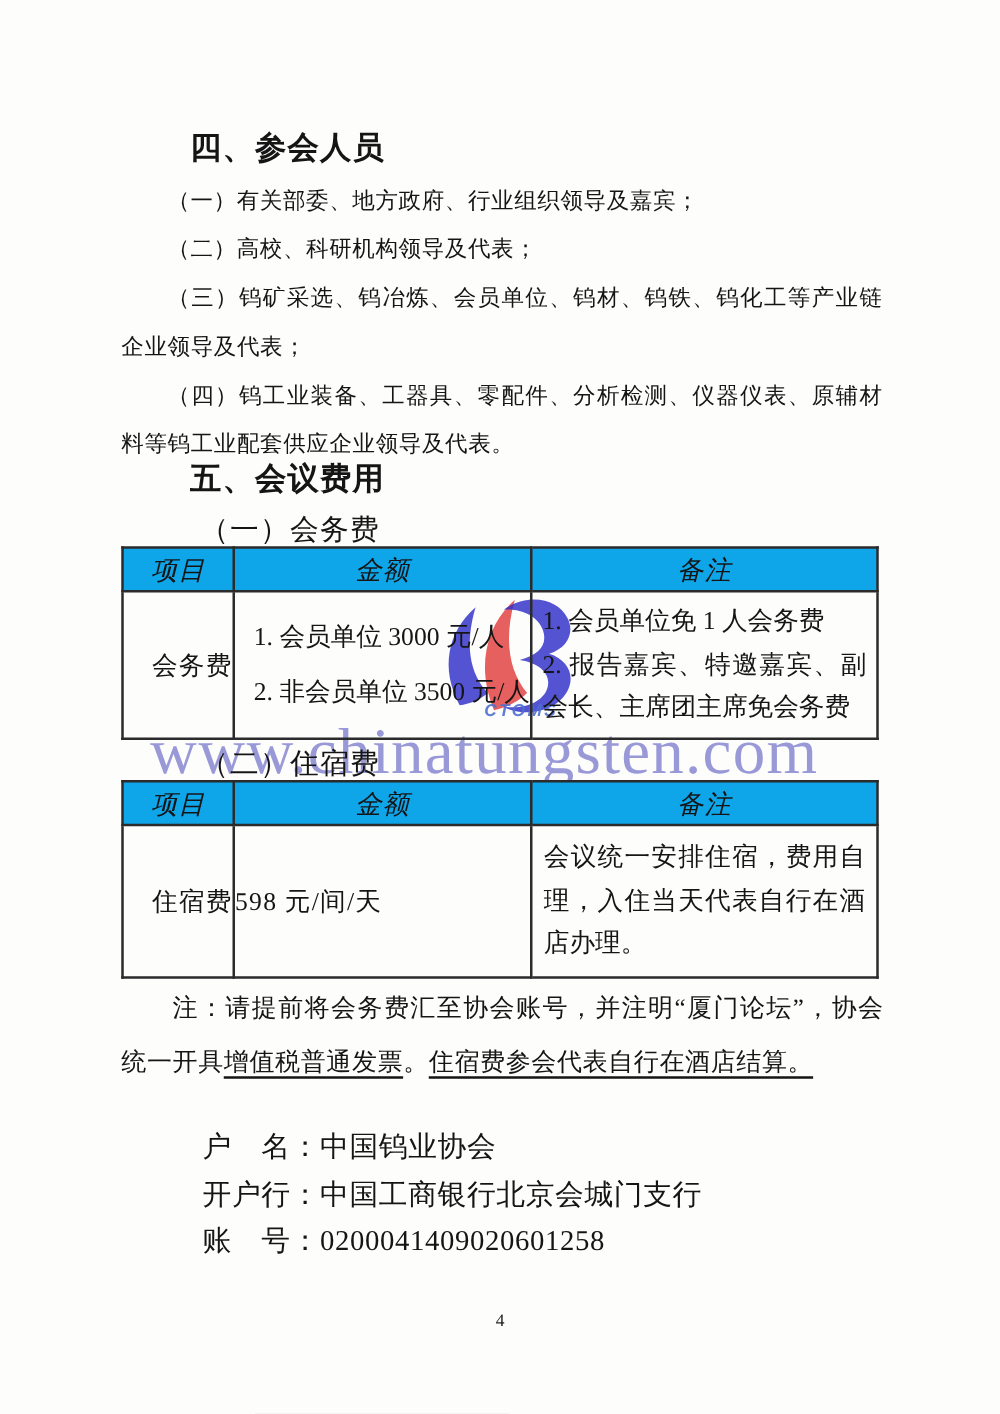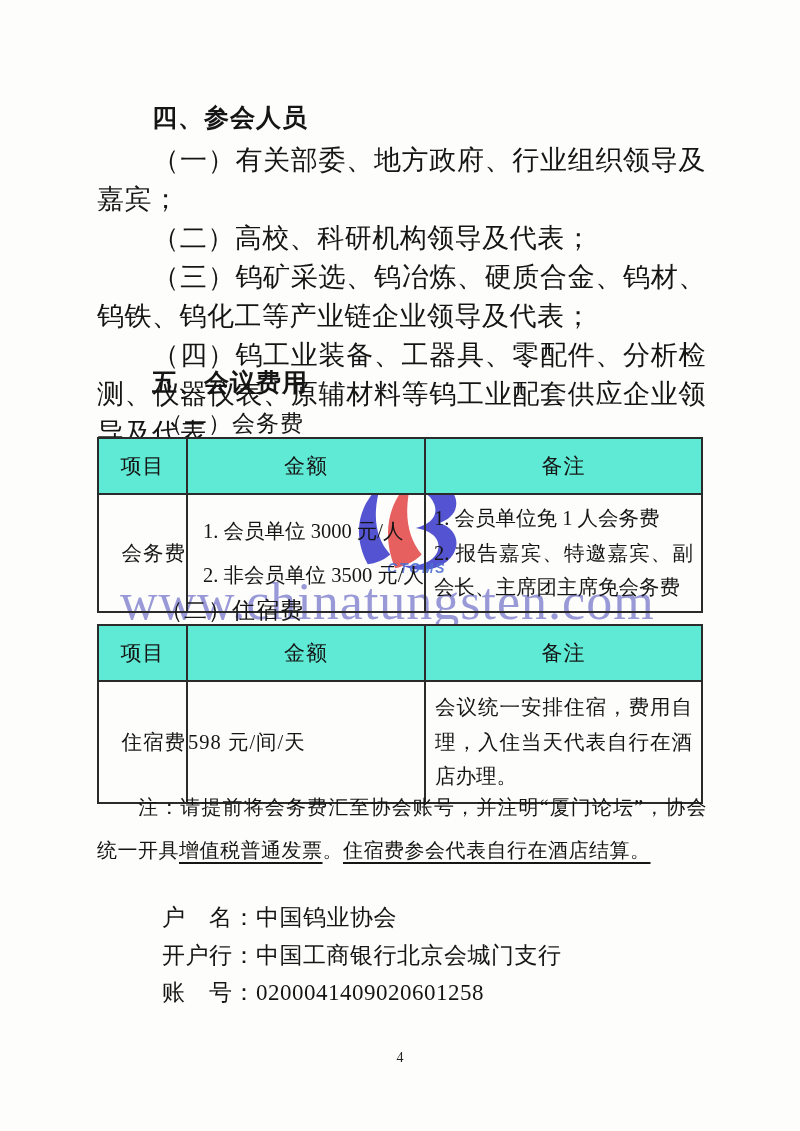--- a/index.html
+++ b/index.html
@@ -30,41 +30,41 @@
 
   .h-main {
     font-family:"Liberation Sans", sans-serif;
     font-weight:700; font-size:25px; letter-spacing:1px;
   }
   .s4-heading { left:152px; top:101px; }
   .s5-heading { left:152px; top:366px; }
 
   .s4-body {
     left:97px; top:141px; width:609px;
-    font-size:27px; line-height:39px; text-align:justify;
+    font-size:18px; line-height:39px; text-align:justify;
   }
   .s4-body p { text-indent:2.05em; letter-spacing:0.5px; }
 
   .subheading {
     font-size:23px; letter-spacing:1px;
   }
   .sub1 { left:160px; top:408px; }
   .sub2 { left:160px; top:595px; }
 
   table.fee {
     position:absolute; left:97px; width:604px;
     border-collapse:collapse; table-layout:fixed;
     font-size:20.5px;
   }
   .t1 { top:437px; }
   .t2 { top:624px; }
   table.fee th, table.fee td { border:2px solid #2b2b2b; vertical-align:middle; }
   table.fee th {
-    font-weight:400; text-align:center; height:56px;
-    background:#5eead4; font-size:21px; letter-spacing:1px;
+    font-weight:400; text-align:center; height:35px;
+    background:#0ea5e9; font-size:21px; letter-spacing:1px;font-style:italic;
   }
   .col-item   { width:89px; }
   .col-amount { width:238px; }
   .col-remark { width:277px; }
   td.c-item { text-align:right; height:96px; letter-spacing:1px; }
   .t2 td.c-item { height:102px; }
   td.c-amount { padding:4px 22px 4px 15px; }
   td.c-amount .ln { line-height:44px; white-space:nowrap; }
   td.c-amount-center { text-align:left; letter-spacing:1px; }
   td.c-remark { padding:6px 8px; }
@@ -101,21 +101,21 @@
     <div class="wm-url">www.chinatungsten.com</div>
   </div>
 
   <div class="content">
 
     <div class="abs h-main s4-heading">四、参会人员</div>
 
     <div class="abs s4-body">
       <p>（一）有关部委、地方政府、行业组织领导及嘉宾；</p>
       <p>（二）高校、科研机构领导及代表；</p>
-      <p>（三）钨矿采选、钨冶炼、硬质合金、钨材、钨铁、钨化工等产业链企业领导及代表；</p>
+      <p>（三）钨矿采选、钨冶炼、会员单位、钨材、钨铁、钨化工等产业链企业领导及代表；</p>
       <p>（四）钨工业装备、工器具、零配件、分析检测、仪器仪表、原辅材料等钨工业配套供应企业领导及代表。</p>
     </div>
 
     <div class="abs h-main s5-heading">五、会议费用</div>
 
     <div class="abs subheading sub1">（一）会务费</div>
 
     <table class="fee t1">
       <colgroup>
           <col class="col-item">

